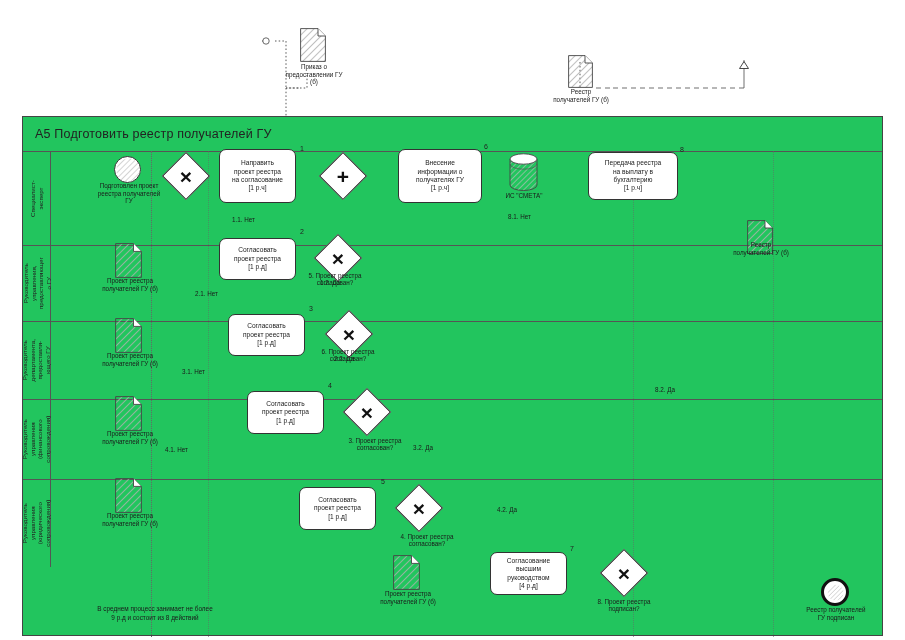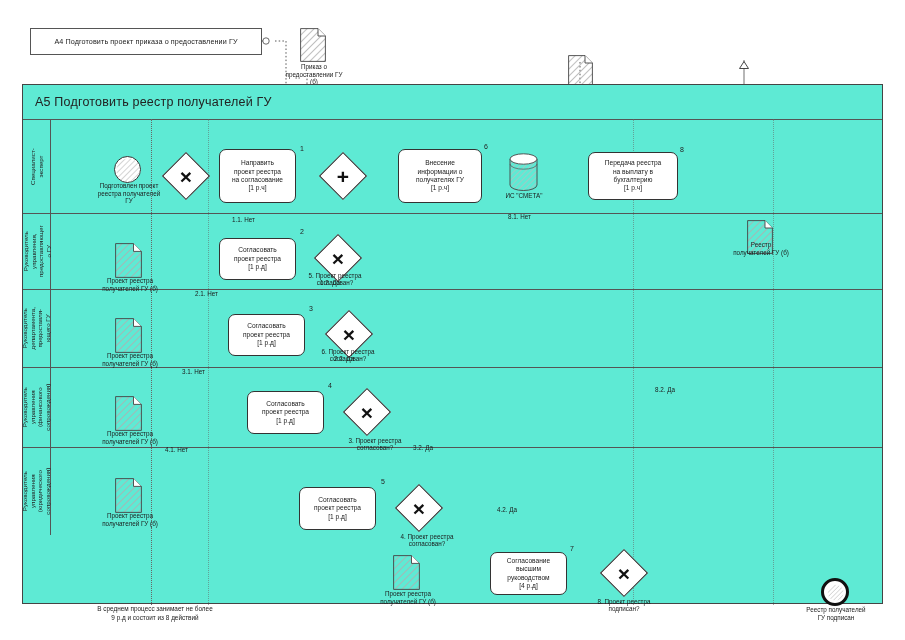--- a/index.html
+++ b/index.html
@@ -27,21 +27,22 @@
     display: flex; align-items: center; justify-content: center;
     text-align: center;
     font-size: 7.2px;
     letter-spacing: .1px;
     color: #222;
   }
 
   
   .pool {
     border: 1px solid #444;
-    background: #5eead4;
+    background: #22c55e;
+    margin-top: 32px;
   }
   .pool-title {
     font-size: 12.5px;
     color: #222;
     padding-left: 12px;
     display: flex; align-items: center;
     letter-spacing: .2px;
   }
   .lane {
     border-top: 1px solid #555;
@@ -261,23 +262,20 @@
 
       <path d="M700,465 L700,420 L660,420"></path>
       <path d="M660,420 L660,222"></path>
       <path d="M660,222 L660,215"></path>
 
       <path d="M631,591 L631,600 L790,600" stroke-dasharray="1.6,2.3" opacity="0"></path>
 
     </g>
   </svg>
 
-  <div class="abs ext-pool" style="left:30px; top:28px; width:232px; height:27px;">
-    <span>А4 Подготовить проект приказа о предоставлении ГУ</span>
-  </div>
 
 
   <div class="abs" style="left:739px; top:55px; width:10px; height:8px;">
     <svg viewBox="0 0 10 8" width="10" height="8">
         <path d="M5,0.5 L9.5,7.5 L0.5,7.5 z" fill="#fff" stroke="#333" stroke-width="0.9"></path>
       </svg>
   </div>
 
   <div class="abs doc-shape" style="left:300px; top:28px; width:26px; height:34px;">
     <svg viewBox="0 0 26 34" width="26" height="34">

